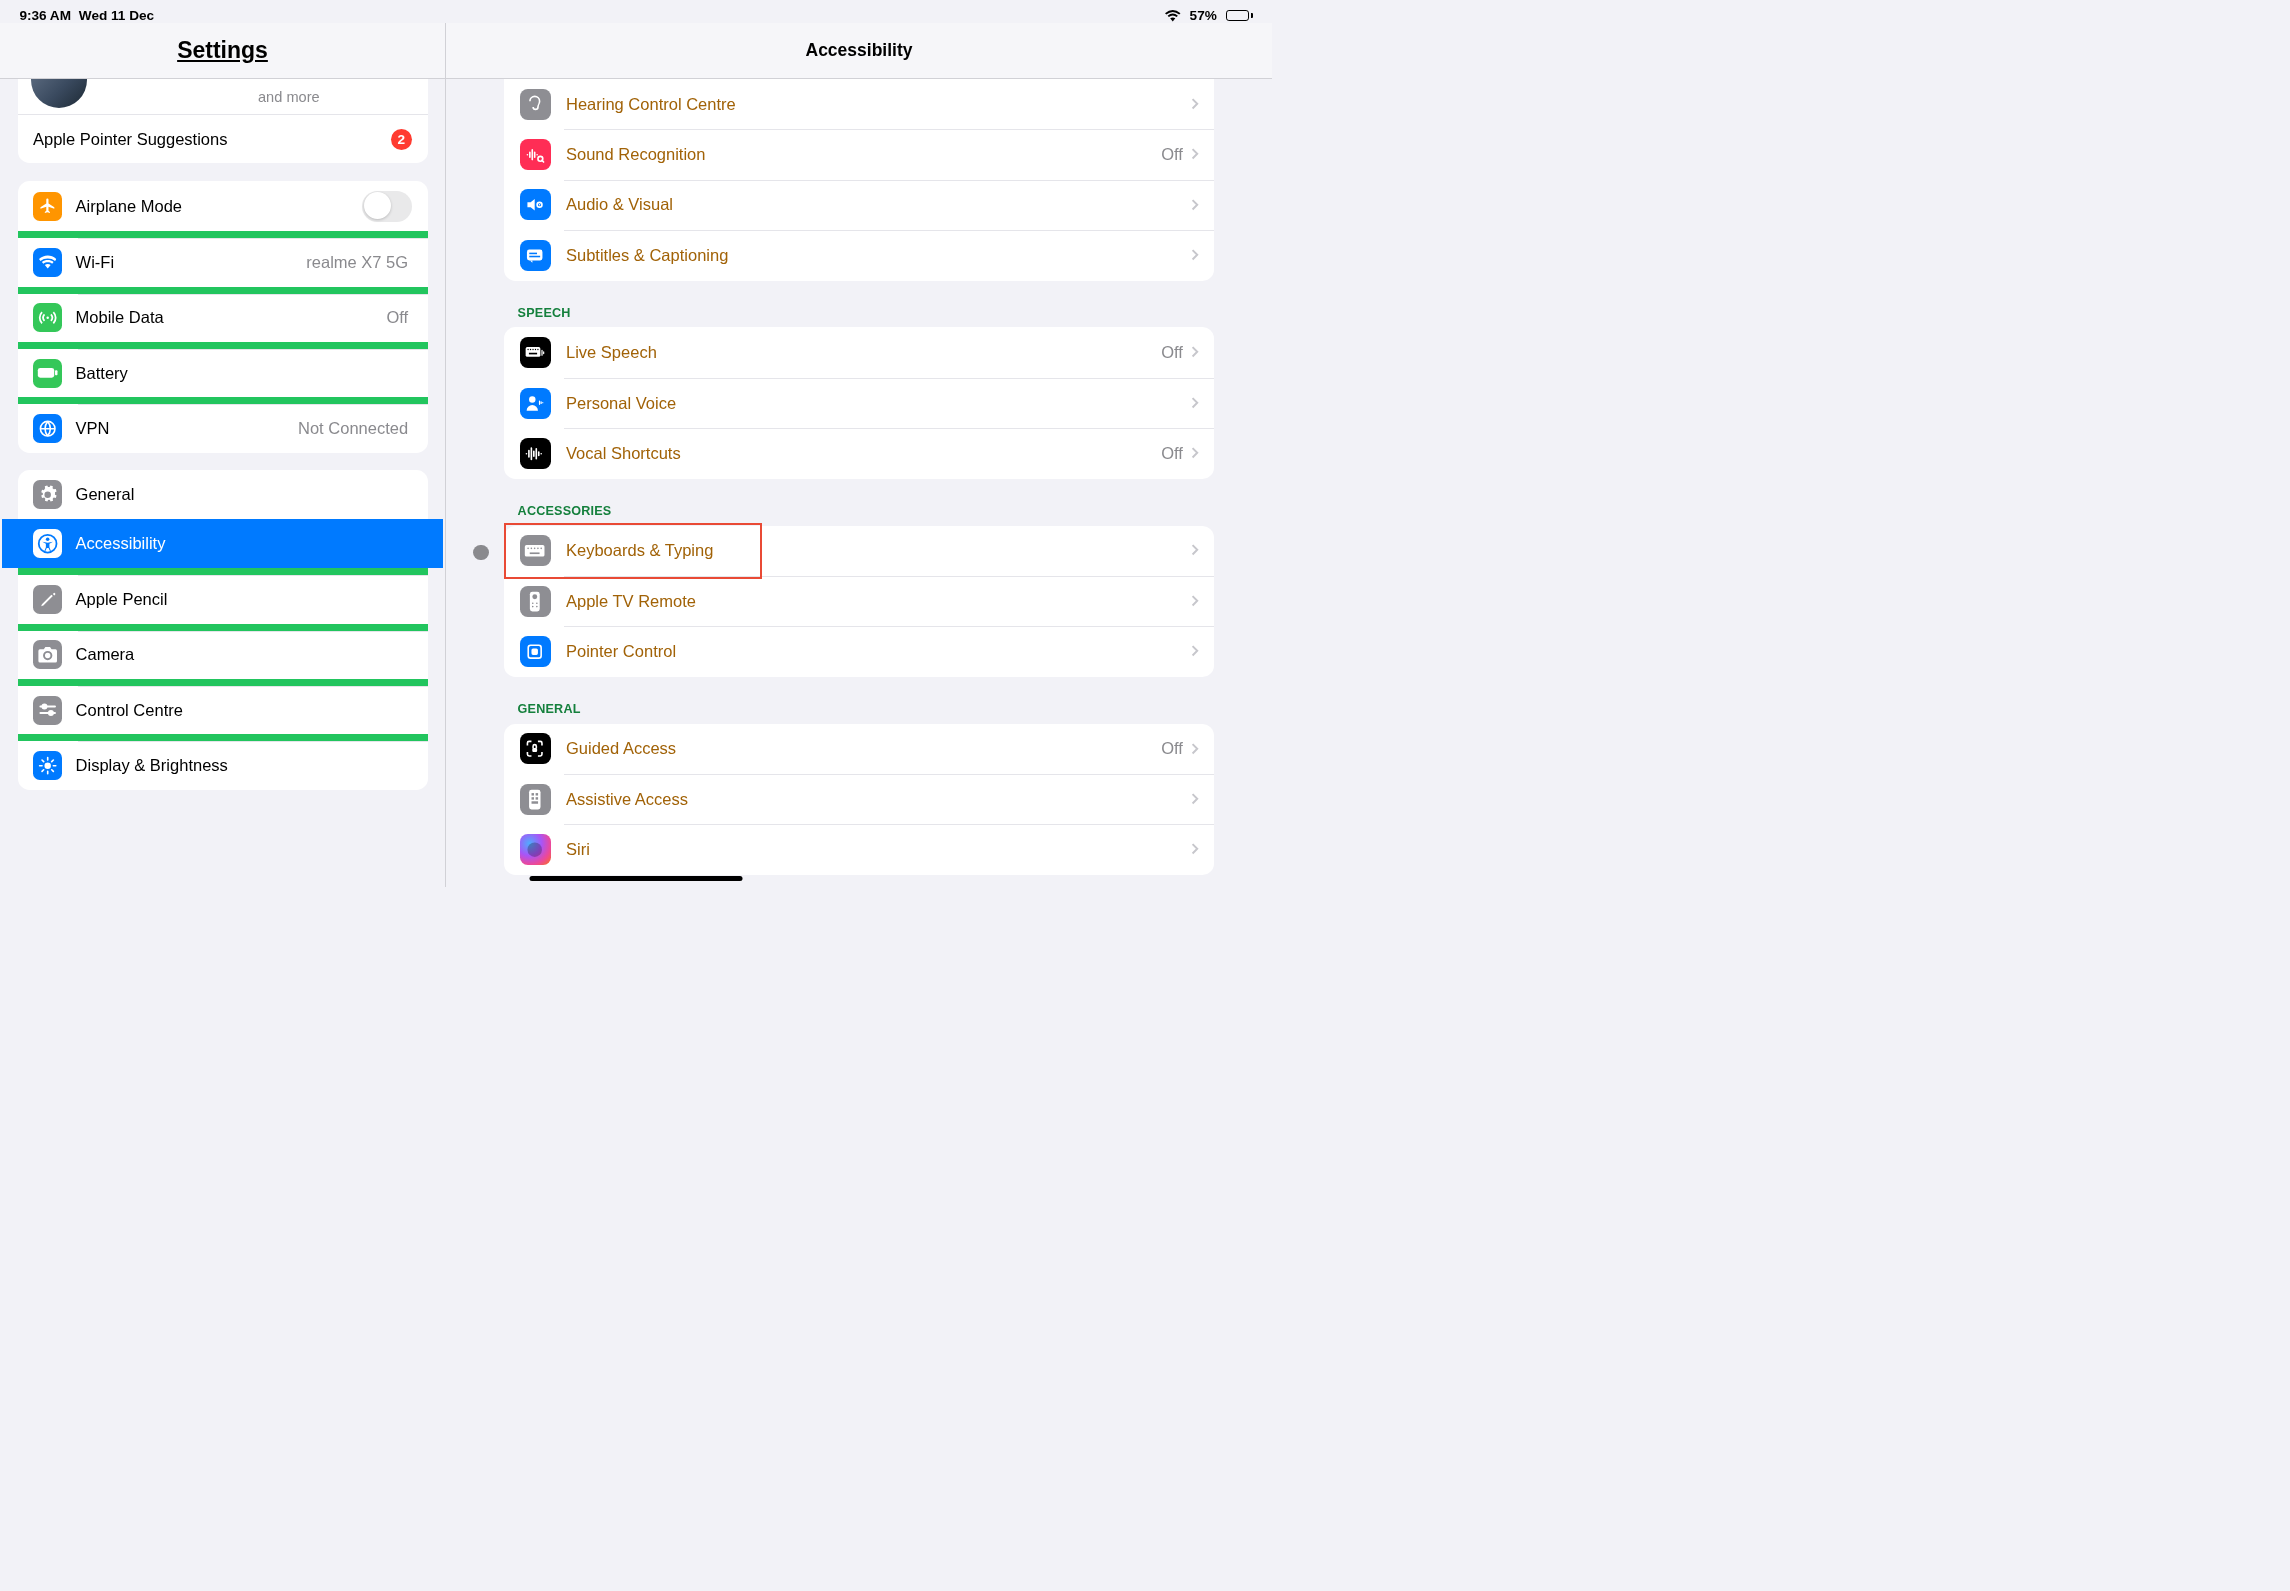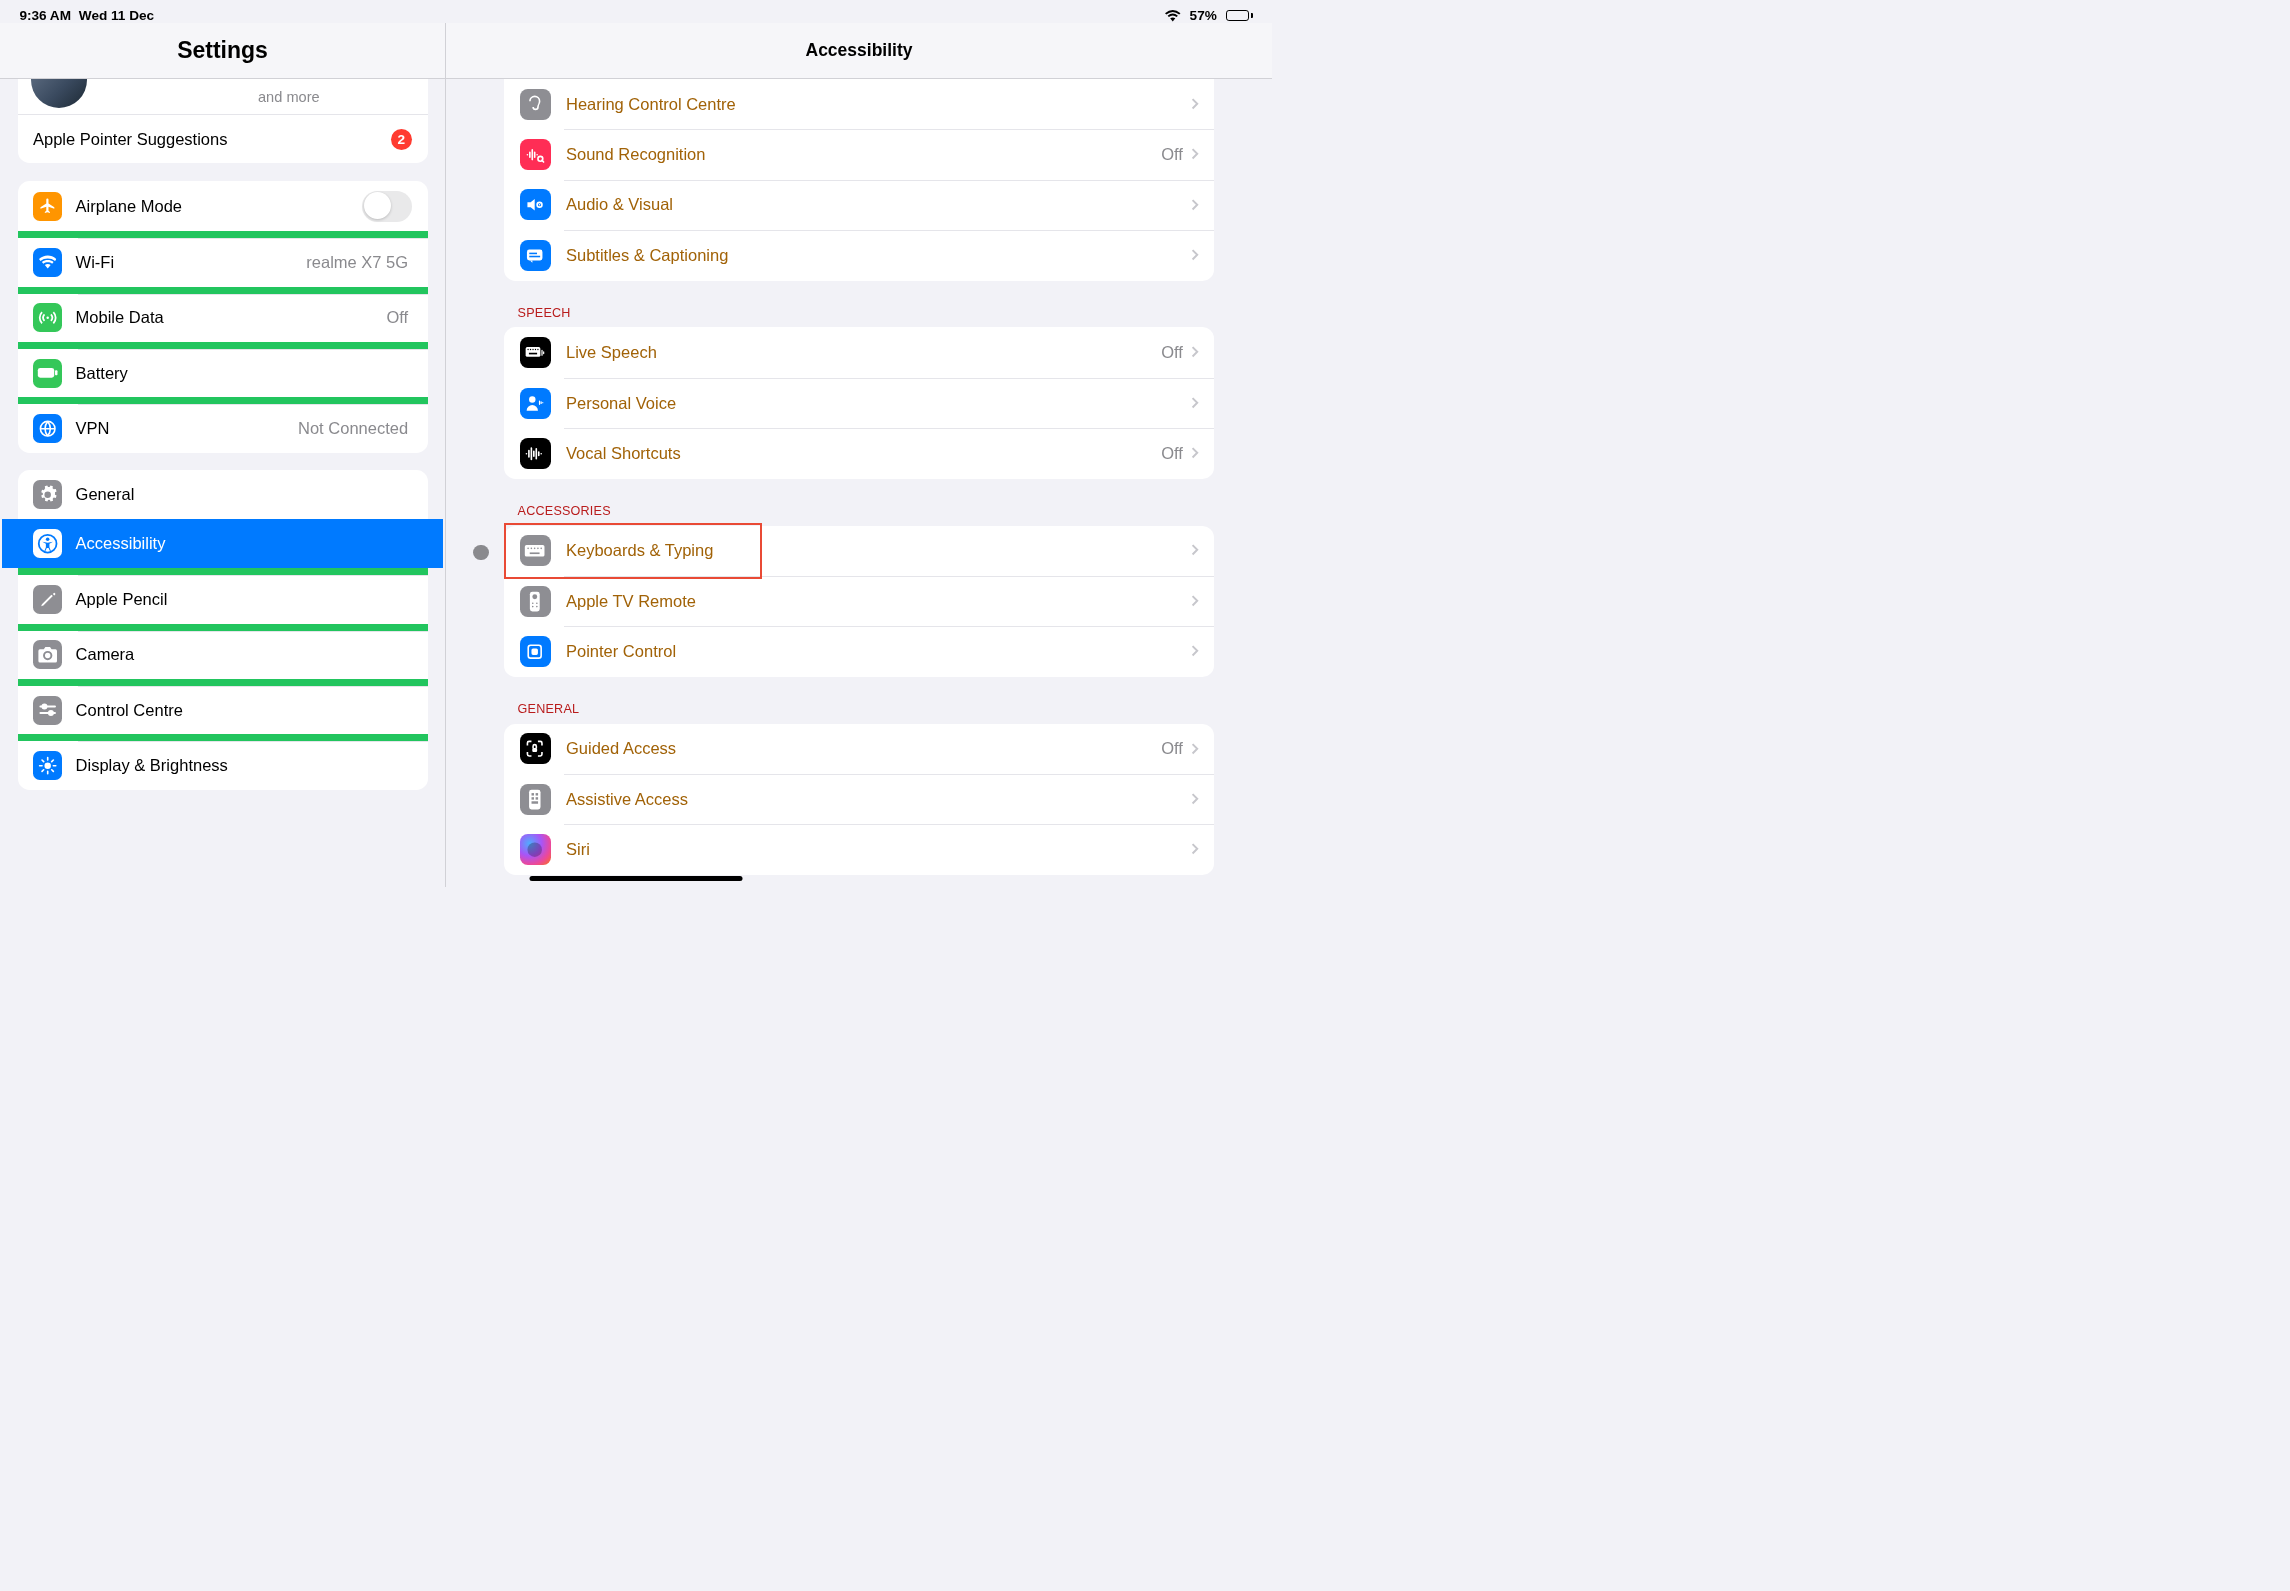--- a/index.html
+++ b/index.html
@@ -10,26 +10,26 @@
 .wifi-icon-sb { width: 15.5px; height: 11.6px; position: relative; }
 .wifi-icon-sb svg { width: 100%; height: 100%; }
 .battery-ctn { display: flex; align-items: center; gap: 1.9px; }
 .battery-body { width: 23px; height: 11.6px; border: 1px solid #000; border-radius: 2.9px; position: relative; padding: 1px; }
 .battery-fill { width: 57%; height: 100%; background: #000; border-radius: 1px; }
 .battery-tip { width: 1.9px; height: 4.9px; background: #000; border-radius: 0 1px 1px 0; }
 
 .container { display: flex; height: 100%; padding-top: 23px; }
 .sidebar { width: 446px; height: 100%; border-right: 1px solid #d1d1d6; display: flex; flex-direction: column; overflow: hidden; }
 .sidebar-header { height: 56px; display: flex; align-items: center; justify-content: center; border-bottom: 1px solid #d1d1d6; background: #f6f6f9; }
-.sidebar-title { font-size: 23px; font-weight: 700; }
+.sidebar-title { font-size: 23px; font-weight: 700; text-decoration: underline; }
 .sidebar-scroll { flex: 1; overflow-y: auto; padding: 0 17.5px 19.4px; }
 .sb-section { background: #fff; border-radius: 11.6px; margin-top: 17.5px; overflow: hidden; }
 .sb-section.first { margin-top: 0; border-top-left-radius: 0; border-top-right-radius: 0;}
 
-.group-header { font-size: 12.6px; font-weight: 400; text-transform: uppercase; color: #b91c1c; padding: 19.4px 13.6px 7.8px 13.6px; letter-spacing: 0.2px;}
+.group-header { font-size: 12.6px; font-weight: 700; text-transform: uppercase; color: #15803d; padding: 19.4px 13.6px 7.8px 13.6px; letter-spacing: 0.2px;}
 
 .profile-row { display: flex; align-items: center; padding: 9.7px 15.5px; position: relative; overflow: hidden;}
 .avatar { width: 56px; height: 56px; border-radius: 50%; background: linear-gradient(135deg,#6b7a8f 0%, #3a4a5f 60%, #1c2833 100%); flex-shrink: 0; position: absolute; left:13.6px; top:-27px;}
 .profile-text { color: #8a8a8e; font-size: 14.6px; margin-left: 225px;}
 
 .sb-row { display: flex; align-items: center; padding: 9.7px 15.5px; min-height: 49px; border-top: 7px solid #22c55e; position: relative;}
 .sb-section .sb-row:first-child, .profile-row + .sb-row { border-top-width: 0;}
 .sb-row.with-divider::before { content:""; position:absolute; left:60px; right:0; top:0; height:1px; background:#e5e5ea;}
 .sb-row-icon { width: 29px; height: 29px; border-radius: 6.8px; margin-right: 13.6px; display:flex; align-items:center; justify-content:center; flex-shrink:0;}
 .sb-row-icon svg, .sb-row-icon .ico { color: #fff; }

